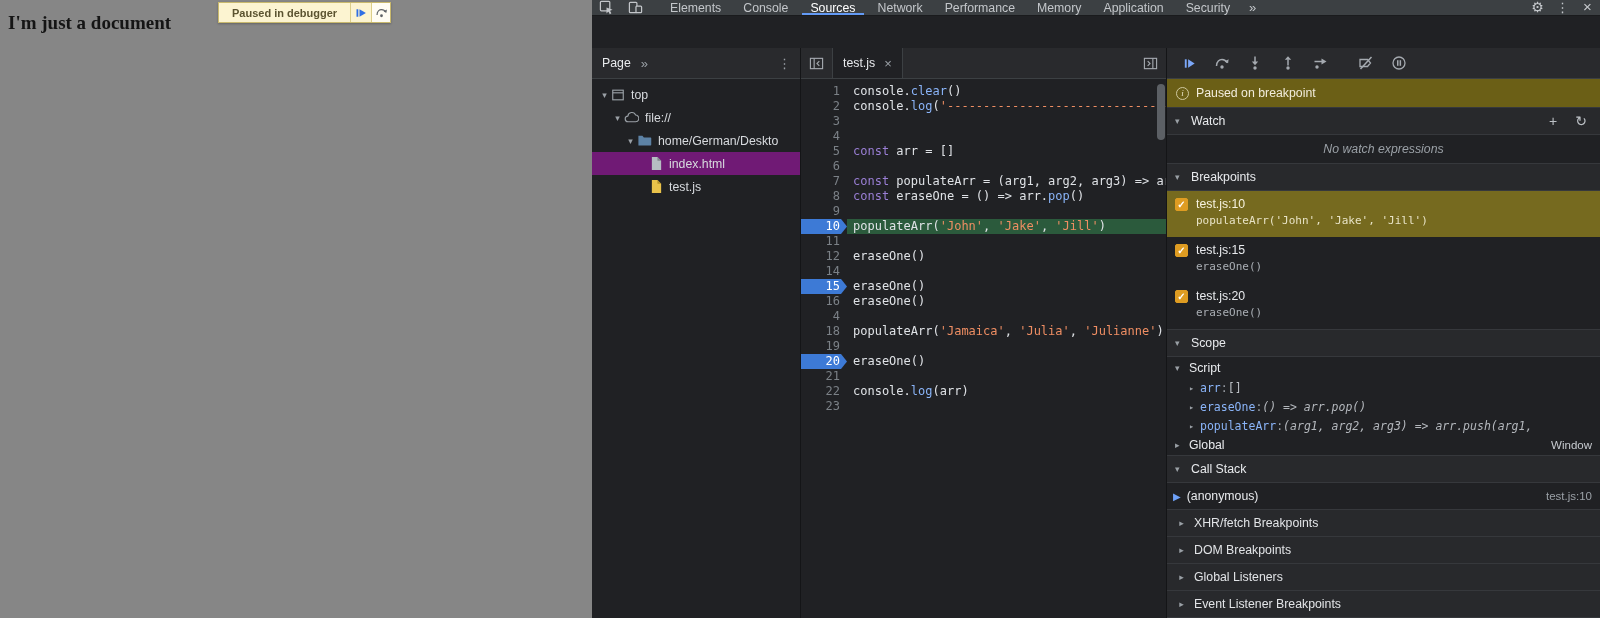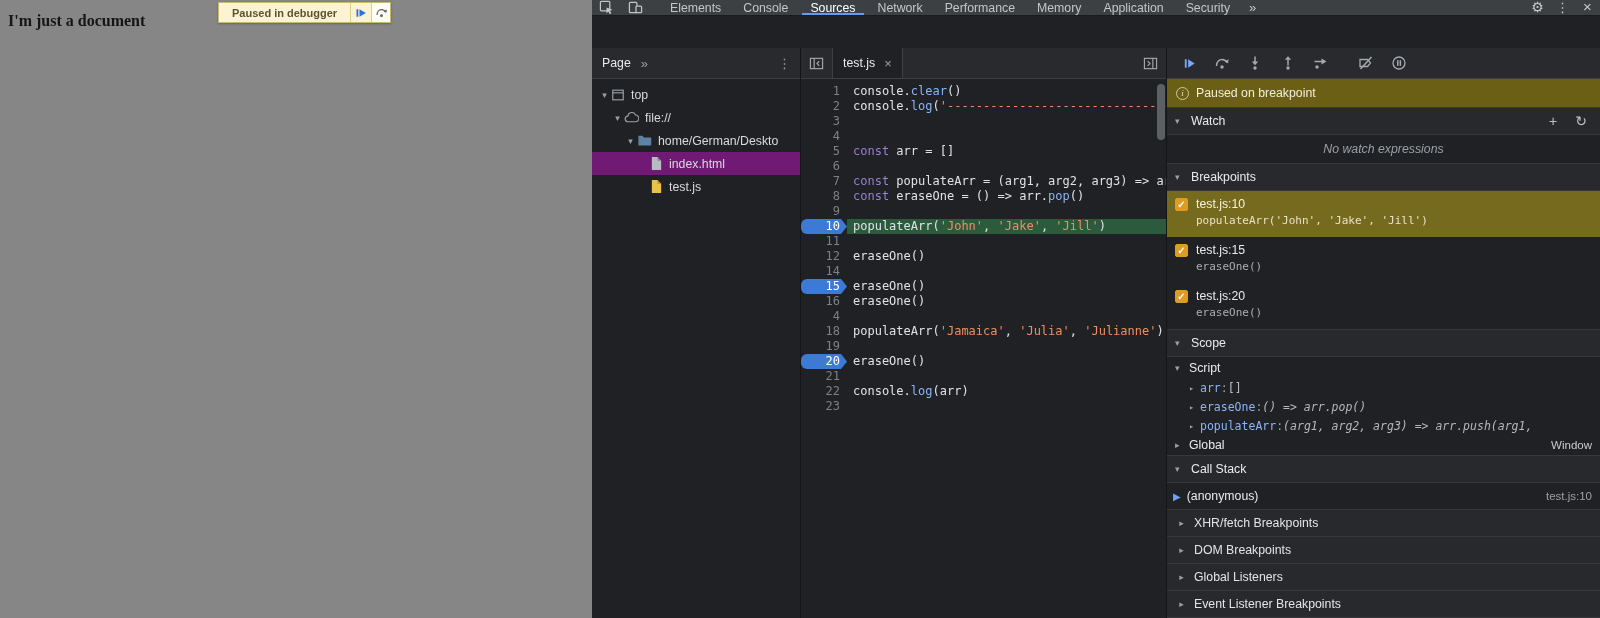--- a/index.html
+++ b/index.html
@@ -1,21 +1,21 @@
 <!DOCTYPE html>
 <html><head>
 <meta charset="utf-8">
 <style>
   html,body{margin:0;padding:0;}
   body{width:1600px;height:618px;overflow:hidden;background:#868686;font-family:"Liberation Sans",sans-serif;}
   .flex1{flex:1;}
 
   
   .page{position:absolute;left:0;top:0;width:592px;height:618px;background:#868686;}
-  .doc-title{position:absolute;left:8px;top:12px;font-family:"Liberation Serif",serif;font-weight:bold;font-size:16px;color:#151515;}
+  .doc-title{position:absolute;left:8px;top:12px;font-family:"Liberation Serif",serif;font-weight:bold;font-size:19px;color:#151515;}
   .dbg-banner{position:absolute;left:218px;top:2px;height:19px;display:flex;align-items:stretch;background:#fcf4d1;border:1px solid #c9b96d;font-size:11px;color:#5b5330;box-shadow:0 1px 2px rgba(0,0,0,.25);}
   .dbg-label{display:flex;align-items:center;padding:0 13px;white-space:nowrap;font-weight:bold;}
   .dbg-btn{display:flex;align-items:center;justify-content:center;width:20px;border-left:1px solid #dccf8a;}
   .dbg-btn2{background:#fffdf4;width:18px;}
 
   
   .devtools{position:absolute;left:592px;top:0;width:1008px;height:618px;background:#202124;color:#e8eaed;font-size:12.3px;}
   .topbar{height:16px;background:#3c4043;display:flex;align-items:flex-end;border-bottom:1px solid #1a1b1d;box-sizing:border-box;}
   .tb-icon{display:flex;align-items:center;padding:0 7px;}
   .tb-sep{width:1px;background:#5f6368;margin:5px 4px;}
@@ -45,21 +45,21 @@
 
   
   .editor-pane{width:365px;min-width:365px;border-right:1px solid #141517;display:flex;flex-direction:column;background:#202124;}
   .es-icon{display:flex;align-items:center;padding:0 8px;}
   .es-right{margin-left:auto;}
   .etab{height:100%;display:flex;align-items:center;background:#202124;border-left:1px solid #3c4043;border-right:1px solid #3c4043;padding:0 10px;color:#e8eaed;box-sizing:border-box;}
   .etab-x{color:#9aa0a6;margin-left:9px;font-size:13px;}
   .codebody{position:relative;flex:1;overflow:hidden;padding-top:5px;font-family:"DejaVu Sans Mono",monospace;font-size:12px;}
   .line{display:flex;height:15px;line-height:15px;white-space:pre;}
   .ln{width:46px;min-width:46px;text-align:right;padding-right:7px;color:#7b8187;box-sizing:border-box;background:#202124;}
-  .ln.chip{background:#3d7ad6;color:#fff;clip-path:polygon(0 0,87% 0,100% 50%,87% 100%,0 100%);border-radius:6px;}
+  .ln.chip{background:#3d7ad6;color:#fff;clip-path:polygon(0 0,87% 0,100% 50%,87% 100%,0 100%);}
   .code{flex:1;padding-left:6px;overflow:hidden;}
   .line.cur .code{background:#2b5a3c;}
   .tk-k{color:#9a7fd5;}.tk-s{color:#ef8e63;}.tk-m{color:#8ab4f8;}.tk-d{color:#dfe2e6;}
   .vthumb{position:absolute;right:1px;top:5px;width:8px;height:56px;background:#5c6065;border-radius:4px;}
 
   
   .side-pane{flex:1;display:flex;flex-direction:column;background:#202124;min-width:0;}
   .sidestrip{gap:17px;padding-left:15px;}
   .dbg-ic{display:flex;align-items:center;}
   .dbg-ic.gap{margin-left:12px;}

